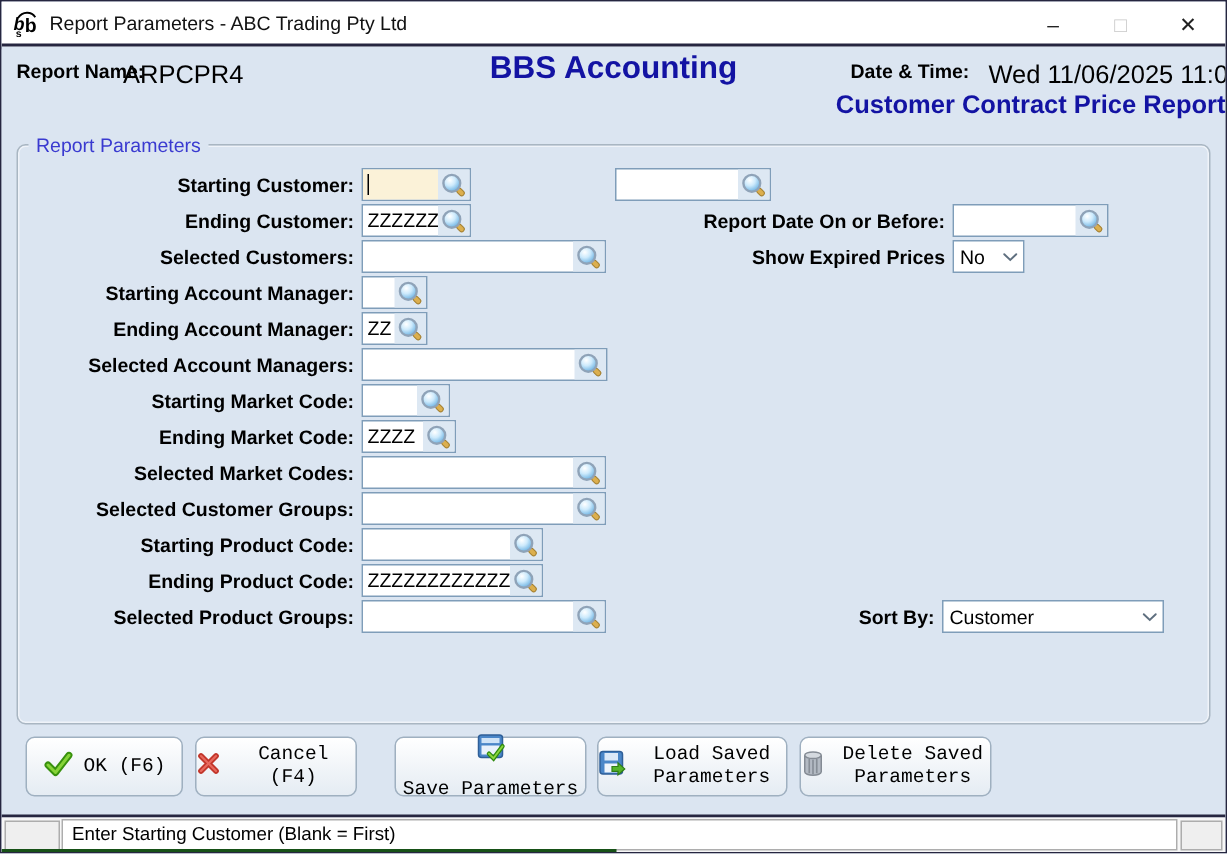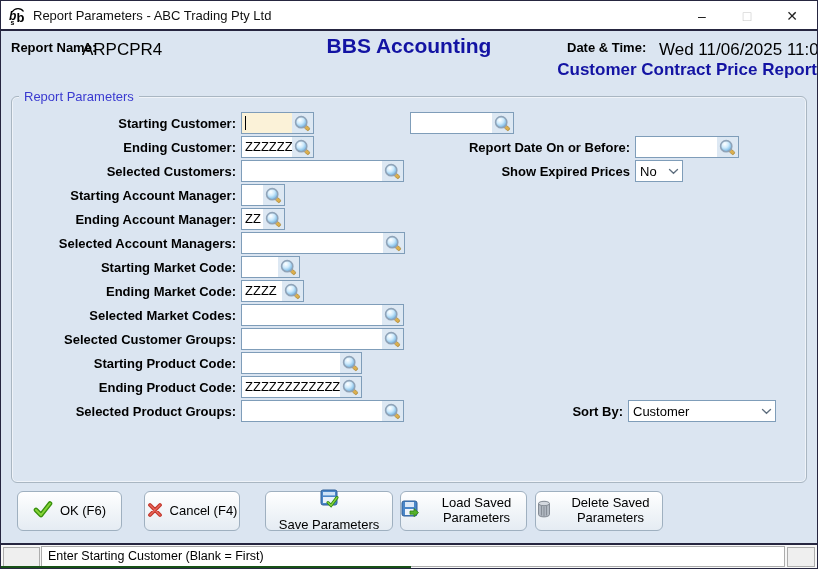--- a/index.html
+++ b/index.html
@@ -42,25 +42,25 @@
   @keyframes blink { 50% { opacity:0; } }
 
   .ddown { position:relative; display:flex; height:22px; margin-left:5px; border:1px solid #7f9db9; background:#fff; align-items:center; }
   .dval { flex:1; font-size:13px; padding-left:4px; color:#000; white-space:nowrap; overflow:hidden; }
   .dchev { width:18px; display:flex; align-items:center; justify-content:center; }
 
   .sort-row { position:absolute; left:560px; top:367px; display:flex; align-items:center; height:22px; }
   .sort-row .flabel { width:62px; }
 
   
-  .btnrow { position:absolute; left:16px; top:458px; display:flex; align-items:flex-start; }
+  .btnrow { position:absolute; left:16px; top:458px; display:flex; align-items:flex-start;font-family:Liberation Mono, monospace; }
   .pbtn { height:40px; border:1px solid #9fb0c0; border-radius:6px; background:linear-gradient(#ffffff,#f0f4f8 55%,#e5ecf3); box-shadow:inset 0 1px 0 #fff; display:flex; align-items:center; justify-content:center; gap:7px; font-size:13px; color:#000; cursor:default; }
   .pbtn .blabel { text-align:center; line-height:1.15; }
   .b-ok { width:105px; }
-  .b-cancel { width:96px; margin-left:22px; }
+  .b-cancel { width:108px; margin-left:8px; }
   .b-save { width:128px; margin-left:25px;flex-direction:column; }
   .b-load { width:127px; margin-left:7px; }
   .b-del { width:128px; margin-left:8px; }
 
   
   .statusbar { position:absolute; left:0; top:544px; width:816px; height:23px; background:#f7f7f7; }
   .scell { position:absolute; border:1px solid #adadad; background:#efefef; }
   .scell.left { left:2px; top:2px; width:37px; height:20px; }
   .scell.main { left:40px; top:1px; width:744px; height:21px; background:#ffffff; font-size:12.5px; line-height:19px; padding-left:6px; color:#000; white-space:nowrap; overflow:hidden; }
   .scell.right { left:786px; top:2px; width:28px; height:20px; }

